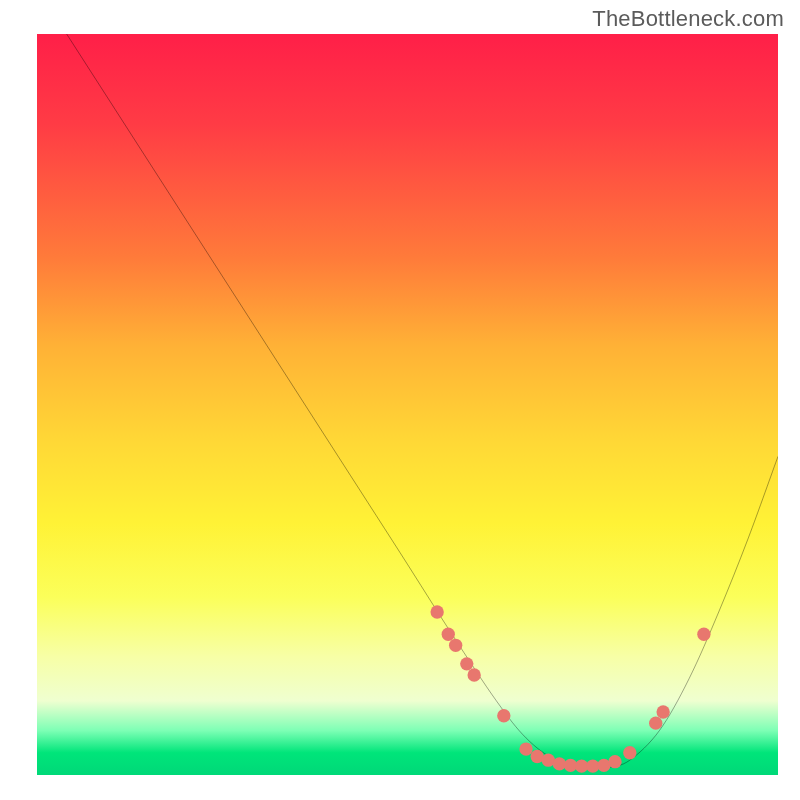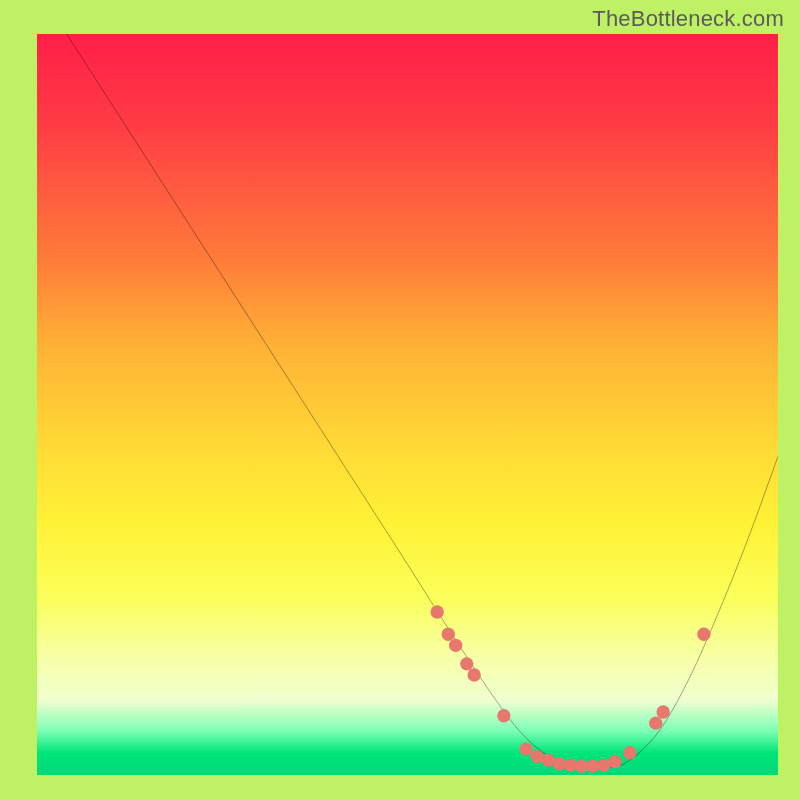--- a/index.html
+++ b/index.html
@@ -10,21 +10,21 @@
     background: #000;
     overflow: hidden;
     font-family: Arial, Helvetica, sans-serif;
   }
   .frame {
     position: absolute;
     left: 0;
     top: 0;
     width: 800px;
     height: 800px;
-    background: #bef264;
+    background: #ffffff;
   }
   .plot {
     position: absolute;
     left: 37px;
     top: 34px;
     width: 741px;
     height: 741px;
     
     background: linear-gradient(
       to bottom,

